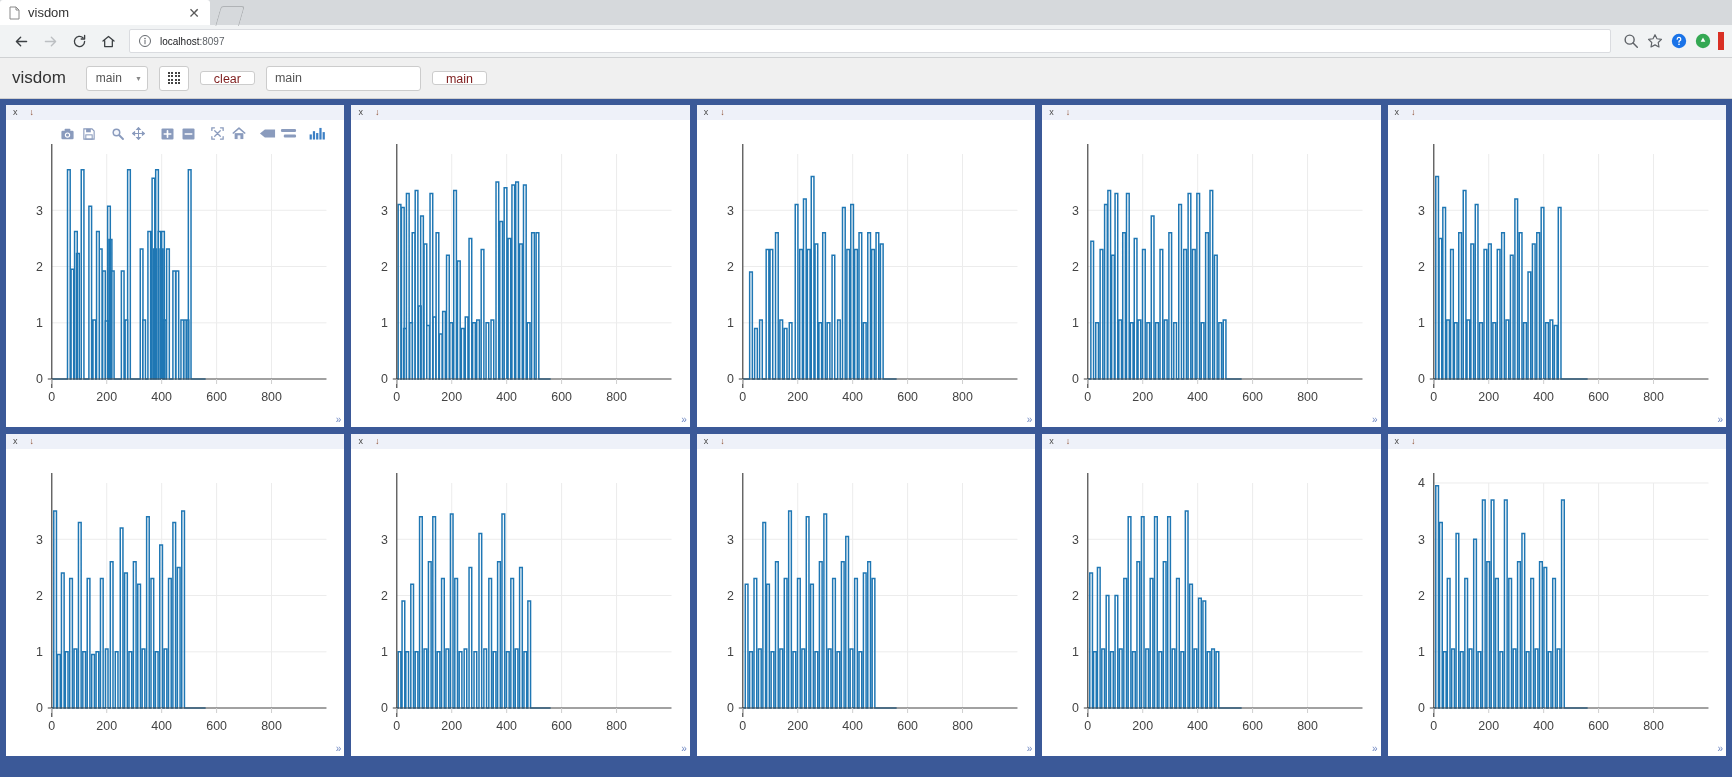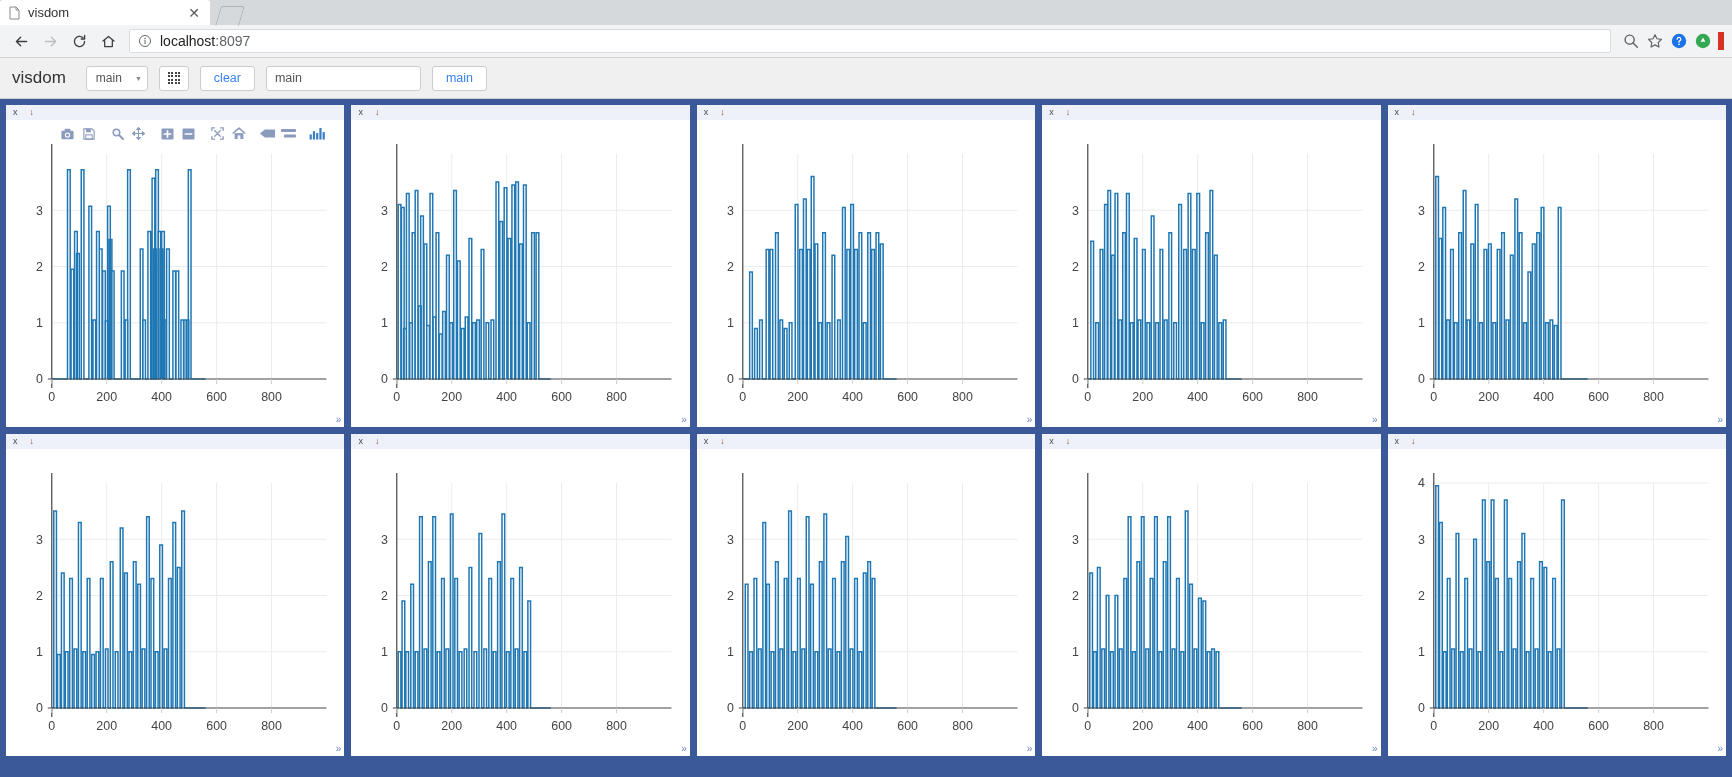--- a/index.html
+++ b/index.html
@@ -96,21 +96,21 @@
     gap: 8px;
     margin-left: 5px;
     margin-right: 4px;
   }
   .omni-info {
     width: 14px; height: 14px;
     flex: 0 0 14px;
     color: #5f6368;
   }
   .omni-url {
-    font-size: 14px;
+    font-size: 10px;
     color: #202124;
     white-space: nowrap;
   }
   .omni-url .dim { color: #5f6368; }
   .toolbar-right {
     display: flex; align-items: center; gap: 6px; padding-left: 4px;
   }
   .tb-icon { width: 18px; height: 18px; cursor: pointer; color: #5f6368; }
   .tb-menu-bar { width: 6px; height: 18px; background: #d93025; }
 
@@ -149,26 +149,26 @@
     cursor: pointer;
   }
   .dots-grid {
     display: grid;
     grid-template-columns: repeat(4, 2px);
     grid-template-rows: repeat(4, 2px);
     gap: 1.5px;
   }
   .dots-grid i { display:block; width:2px; height:2px; background:#444; }
   .btn {
-    height: 25px;
+    height: 14px;
     background: #fff;
     border: 1px solid #cccccc;
     border-radius: 3px;
     font-size: 12.5px;
-    color: #3b82f6;
+    color: #7f1d1d;
     padding: 0 13px;
     cursor: pointer;
     font-family: "Liberation Sans", sans-serif;
   }
   .env-input {
     width: 155px; height: 25px;
     background: #fff;
     border: 1px solid #cccccc;
     border-radius: 3px;
     font-size: 12.5px;

